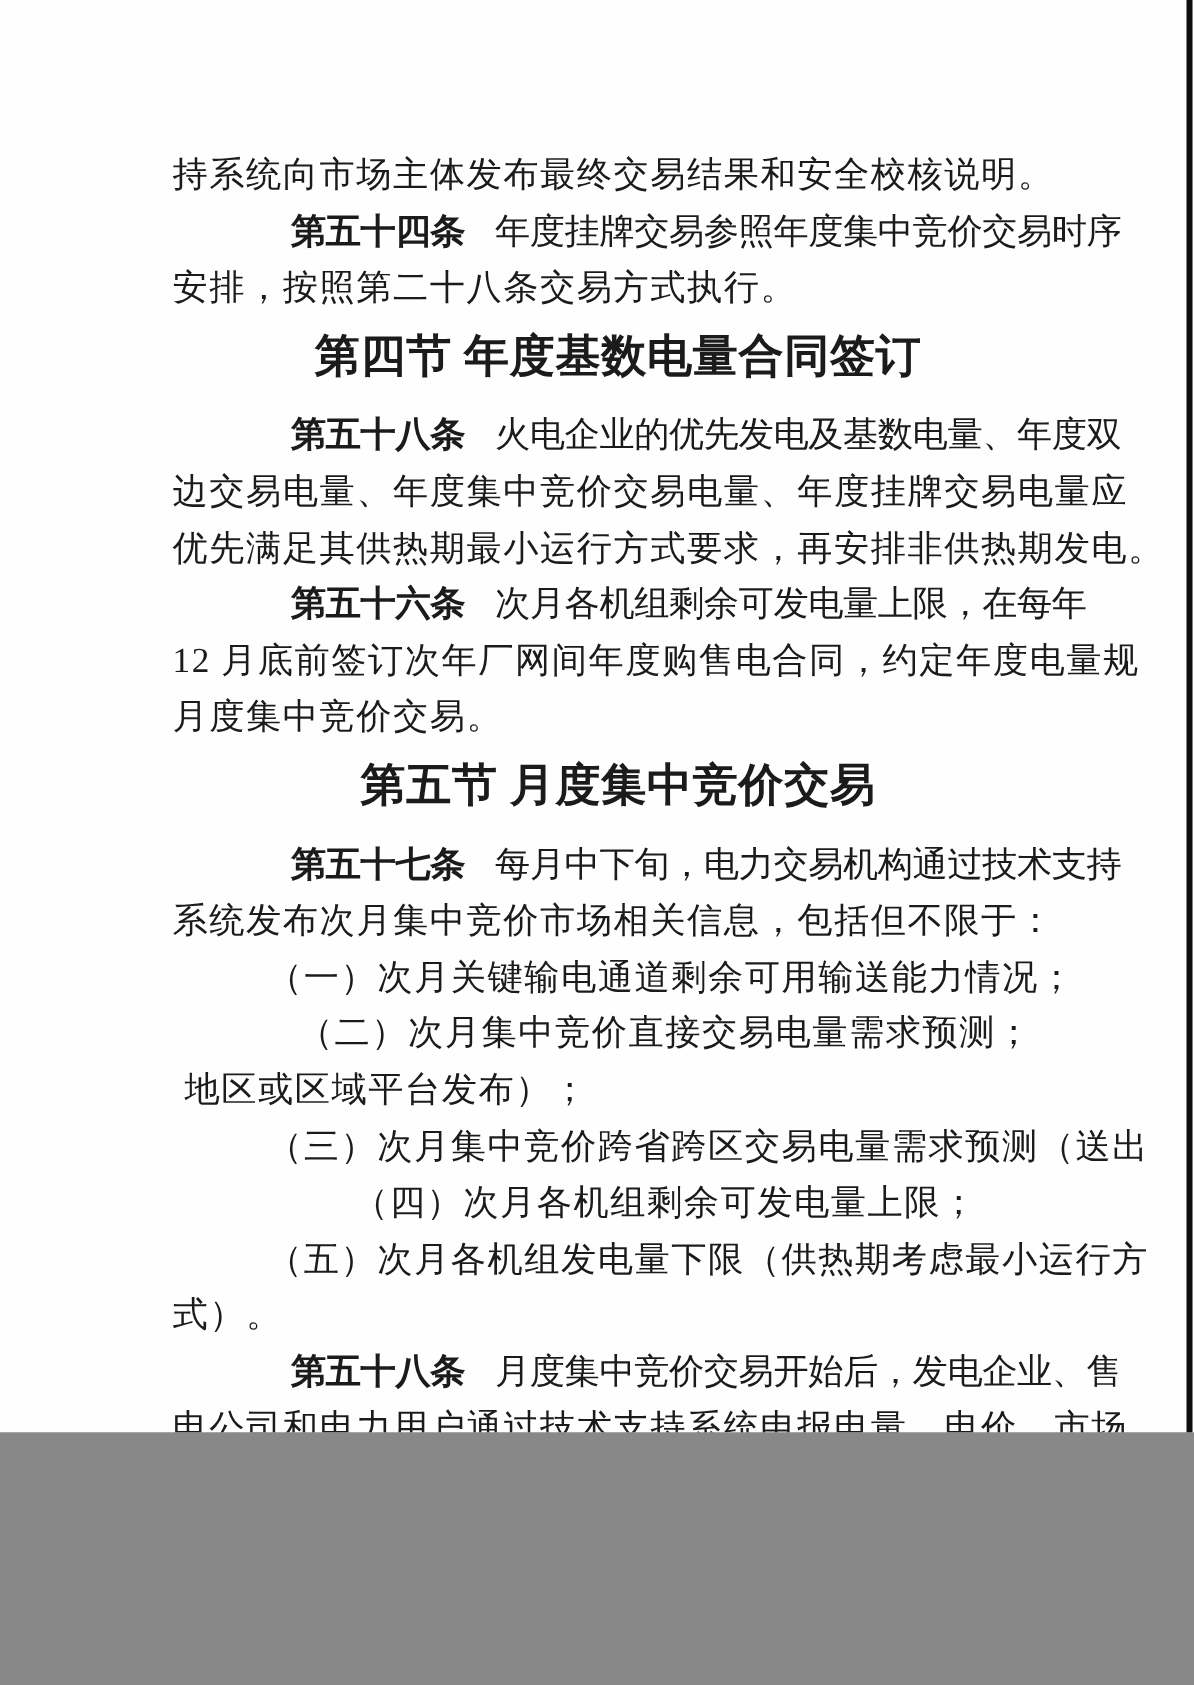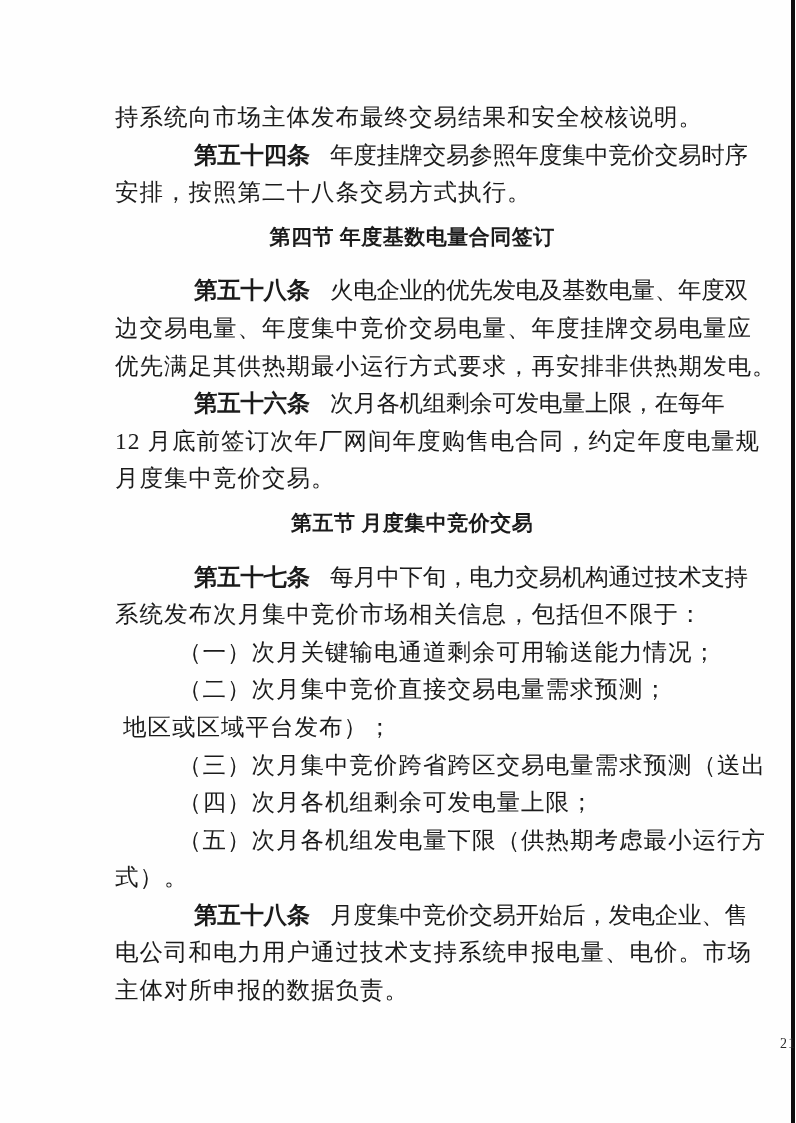--- a/index.html
+++ b/index.html
@@ -3,21 +3,21 @@
 <meta charset="utf-8">
 <style>
   html, body {
     margin: 0;
     padding: 0;
     background: #888;
   }
   .page {
     position: relative;
     width: 796px;
-    height: 1123px;
+    height: 955px;
     margin: 0 auto;
     background: #fefefe;
     overflow: hidden;
     font-family: "Liberation Serif", "DejaVu Serif", serif;
     color: #1b1b1b;
   }
   .scan-edge {
     position: absolute;
     top: 0;
     left: 791px;
@@ -32,27 +32,27 @@
     width: 594px;
     font-size: 23.5px;
     letter-spacing: 1px;
   }
   .line {
     height: 37.6px;
     line-height: 37.6px;
     white-space: nowrap;
   }
   .plain-sub { padding-left: 8px; }
-  .list { padding-left: 63px; }
+  .list { padding-left: 63px; text-align: center; }
   .article { padding-left: 42px; letter-spacing: -0.3px; }
   .art-num { font-weight: bold; margin-right: 20px; margin-left: 37px; }
   .heading {
     font-weight: bold;
     text-align: center;
-    font-size: 21px;
+    font-size: 30px;
     letter-spacing: 0.5px;
     margin-top: 7px;
     margin-bottom: 16px;
     white-space: nowrap;
   }
   .page-number {
     position: absolute;
     top: 1036px;
     left: 0;
     width: 100%;

